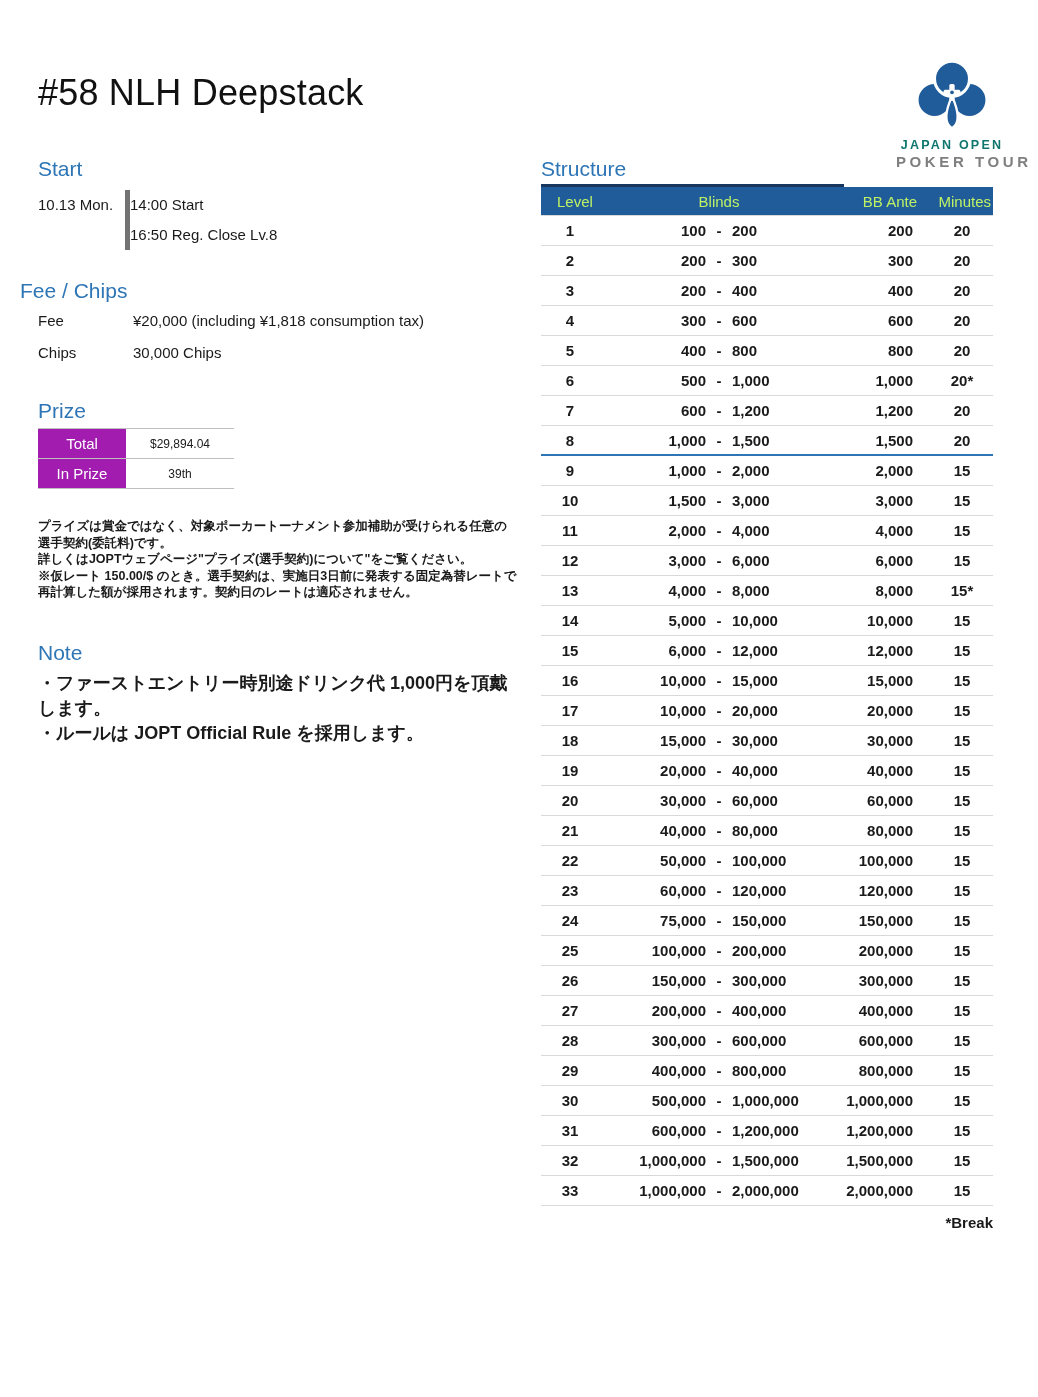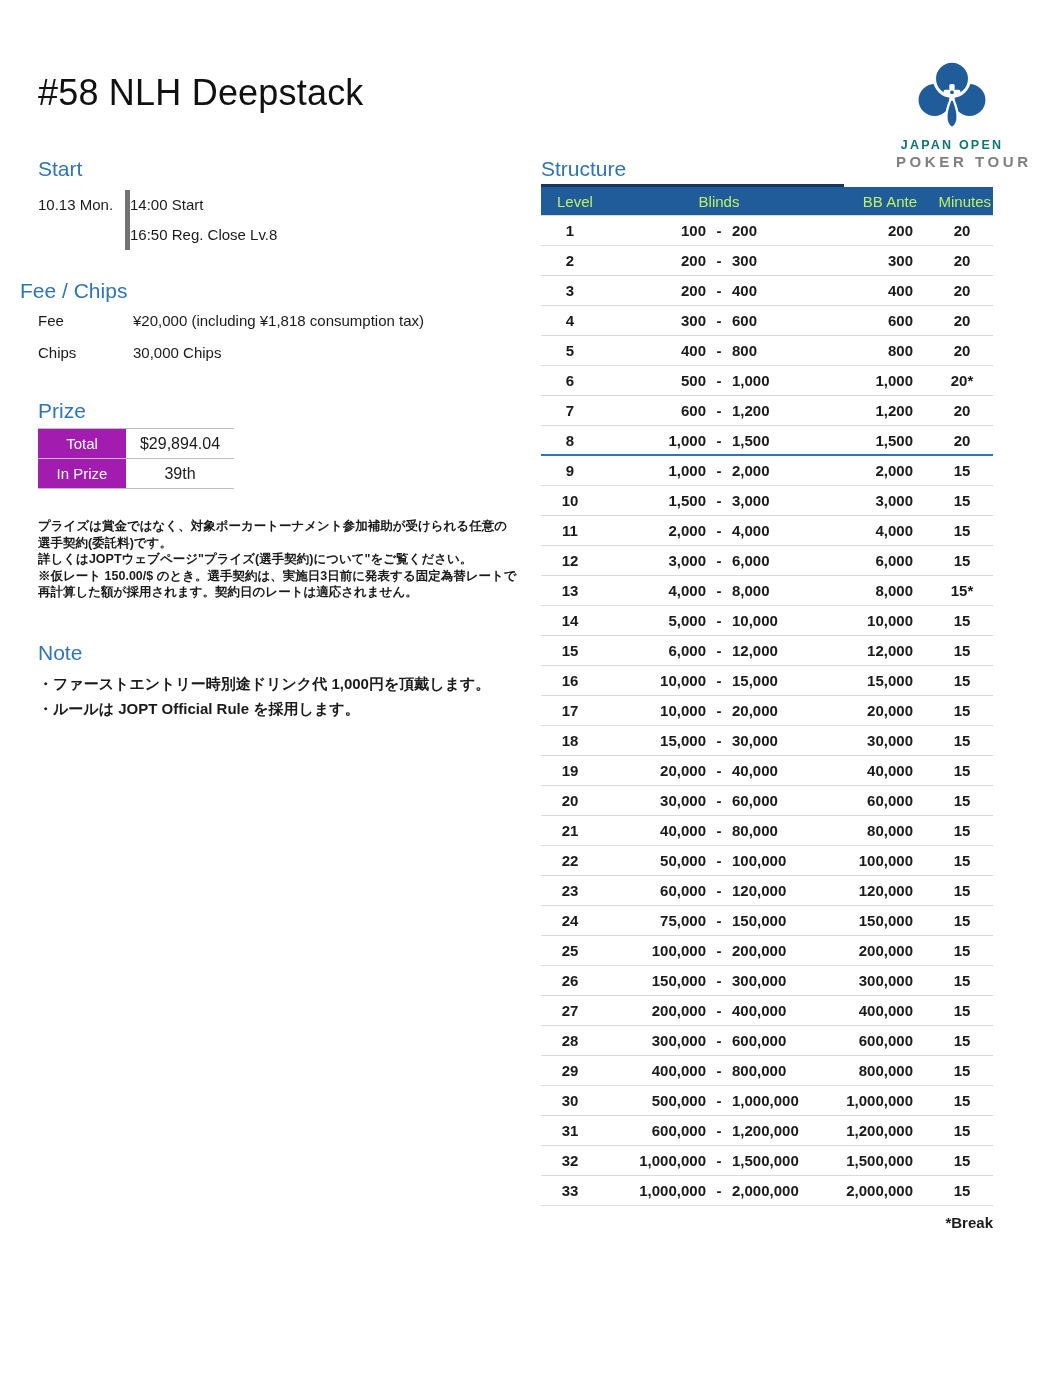--- a/index.html
+++ b/index.html
@@ -38,27 +38,27 @@
   .fee-block { left:38px; top:312px; width:470px; }
   .fee-row { display:flex; margin-bottom:15px; font-size:15px; }
   .fee-label { width:95px; }
   .fee-value { flex:1; }
 
   
   .prize-table { left:38px; top:428px; width:196px; border-top:1px solid #BFBFBF; }
   .prize-row { display:flex; height:30px; border-bottom:1px solid #BFBFBF; }
   .prize-label { width:88px; background:#a21caf; color:#fff; font-size:15px;
                  display:flex; align-items:center; justify-content:center; }
-  .prize-value { flex:1; font-size:16px; display:flex; align-items:center; justify-content:center; }
+  .prize-value { flex:1; font-size:12px; display:flex; align-items:center; justify-content:center; }
 
   
   .disclaimer { left:38px; top:518px; width:480px; font-size:12.5px; line-height:16.5px; font-weight:700; }
 
   
-  .note-items { left:38px; top:671px; width:470px; font-size:15px; line-height:25px; font-weight:700; }
+  .note-items { left:38px; top:671px; width:470px; font-size:18px; line-height:25px; font-weight:700; }
 
   
   .structure-table { left:541px; top:187px; width:452px; }
   .thead { position:relative; display:flex; align-items:center; height:29px;
            background:#1F5C99; color:#bef264; font-size:15px; border-bottom:1px solid #D9D9D9; }
   .thead::before { content:""; position:absolute; top:-3px; left:0; width:67%; height:3px; background:#17375E; }
   .col-level { width:58px; }
   .col-blinds { width:240px; }
   .col-ante { width:92px; }
   .col-min { width:62px; }

